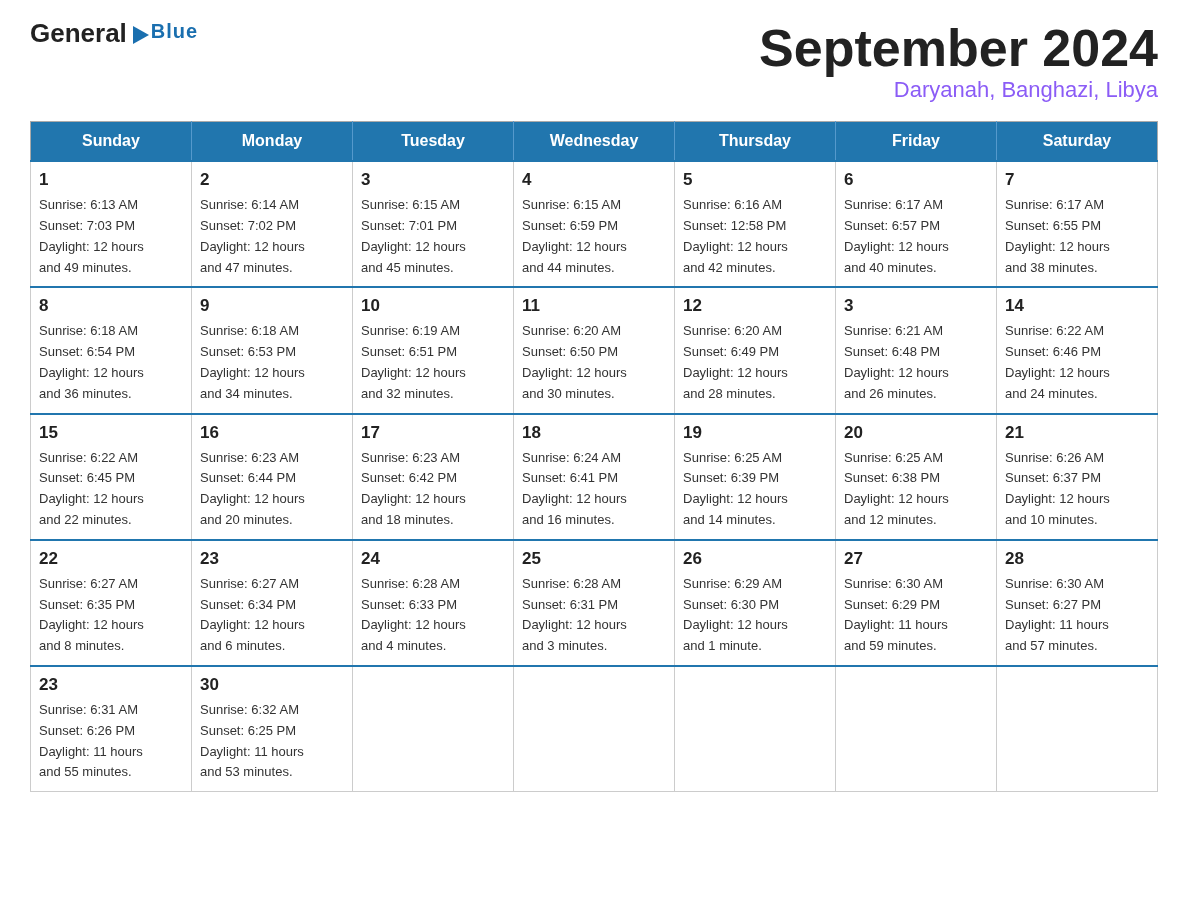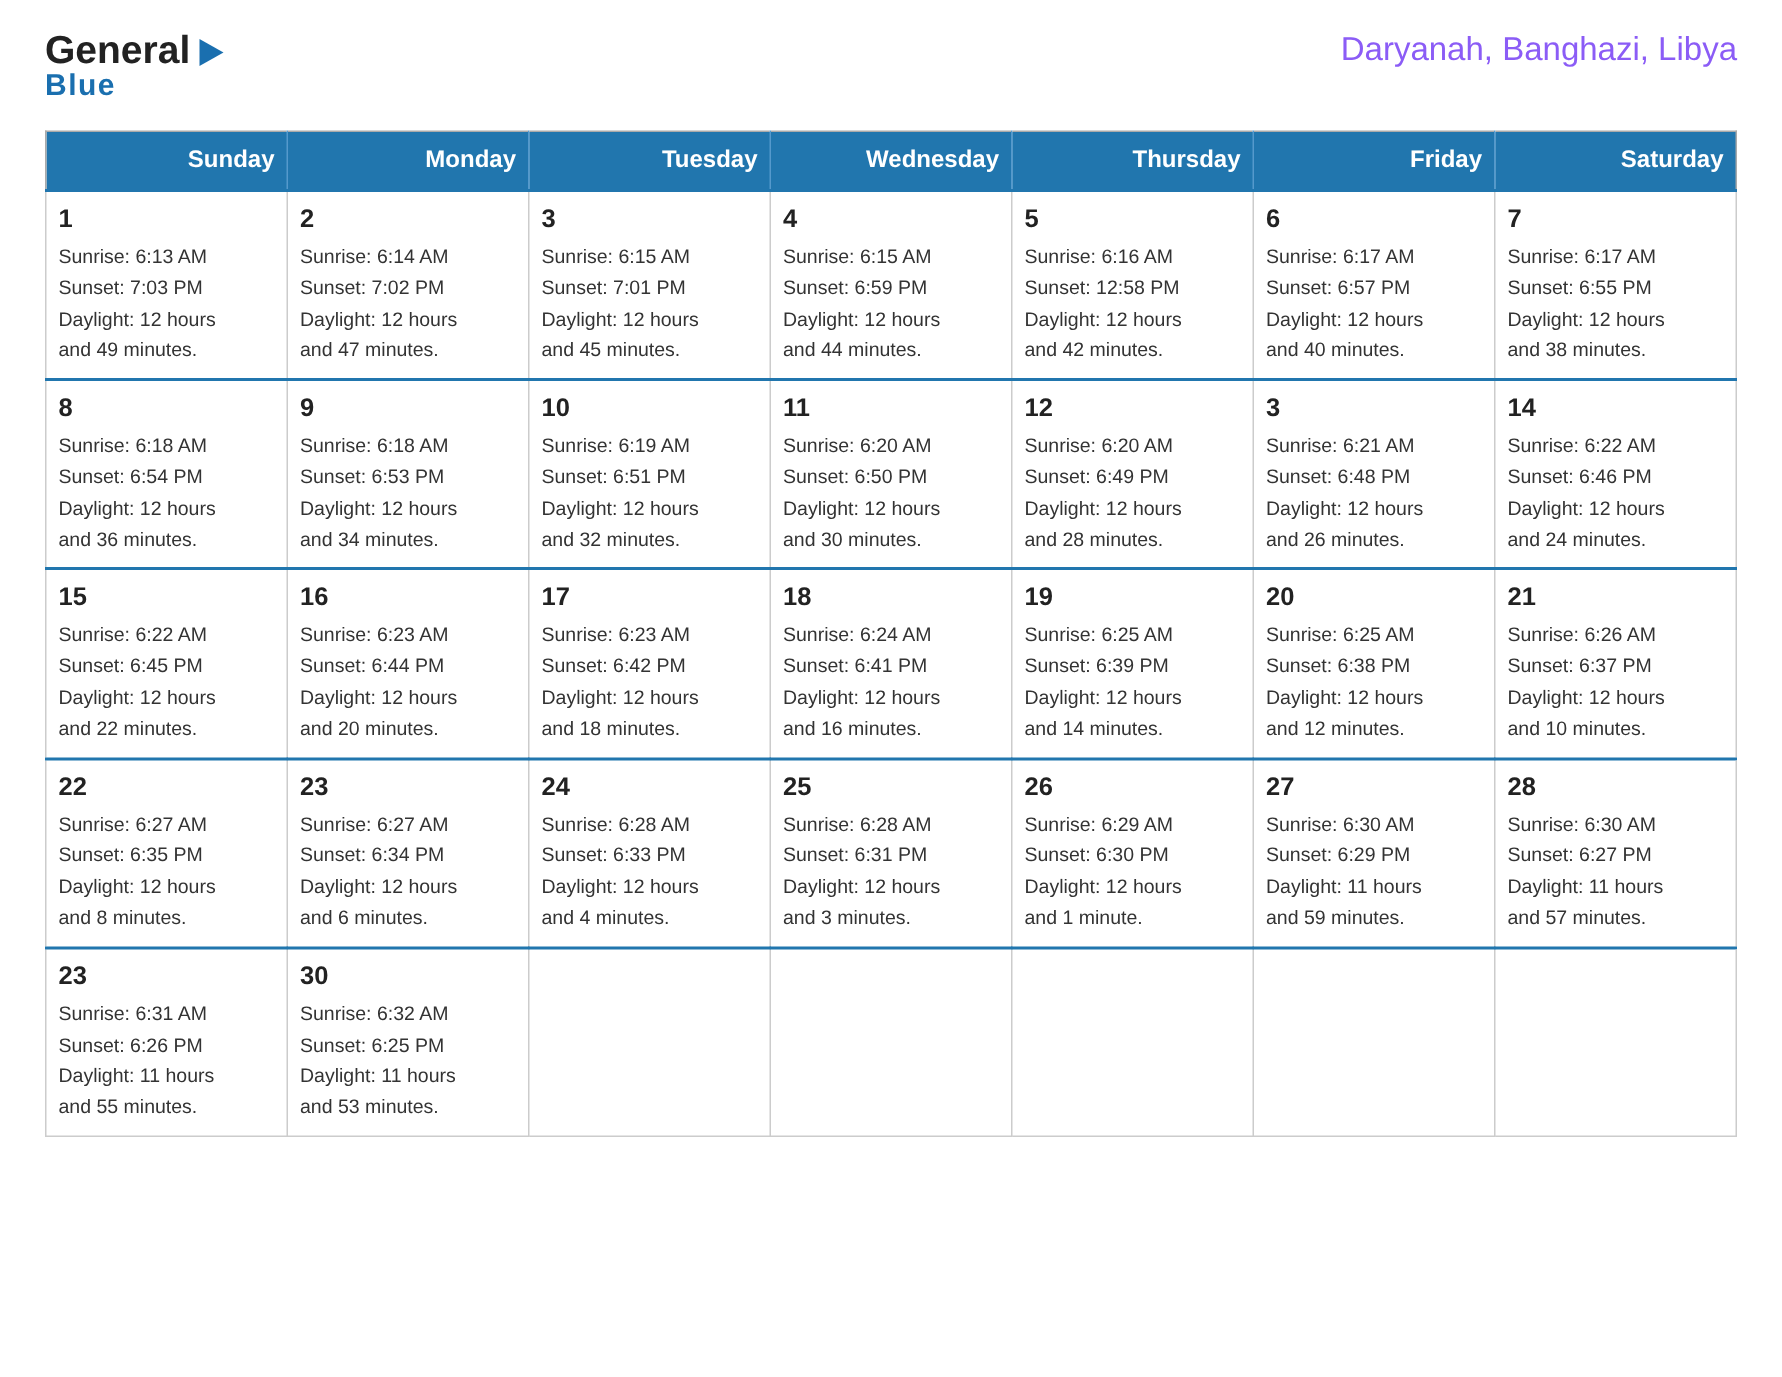--- a/index.html
+++ b/index.html
@@ -12,21 +12,21 @@
       padding: 20px 30px;
     }
     .header-row {
       display: flex;
       justify-content: space-between;
       align-items: flex-start;
       margin-bottom: 18px;
     }
     .logo {
       display: flex;
-      flex-direction: column;
+      flex-direction: row;
       align-items: flex-start;
     }
     .logo-text {
       display: flex;
       align-items: center;
       font-size: 26px;
       font-weight: bold;
       color: #222;
       line-height: 1;
     }
@@ -55,21 +55,21 @@
       width: 100%;
       border-collapse: collapse;
       border: 1px solid #aaa;
     }
     .calendar thead tr th {
       background-color: #2176ae;
       color: #fff;
       font-size: 16px;
       font-weight: bold;
       padding: 10px 8px;
-      text-align: right;
+      text-align: center;
       border-right: 1px solid #5599cc;
     }
     .calendar thead tr th:last-child {
       border-right: none;
     }
     .calendar tbody tr td {
       vertical-align: top;
       border: 1px solid #ccc;
       padding: 8px 8px;
       width: 14.28%;
@@ -100,20 +100,21 @@
   <div class="logo">
     <div class="logo-text">
       <span>General</span>
         <svg width="22" height="22" viewBox="0 0 22 22" style="margin-left:2px;margin-bottom:-3px;">
         <polygon points="4,2 20,11 4,20" fill="#1a6faf"></polygon>
       </svg>
     </div>
     <div class="logo-blue-line">Blue</div>
   </div>
   <div class="title-block">
+    <h1>September 2024</h1>
     <h2>Daryanah, Banghazi, Libya</h2>
   </div>
 </div>
 
 <table class="calendar">
   <thead>
     <tr>
     <th>Sunday</th>
         <th>Monday</th>
         <th>Tuesday</th>

